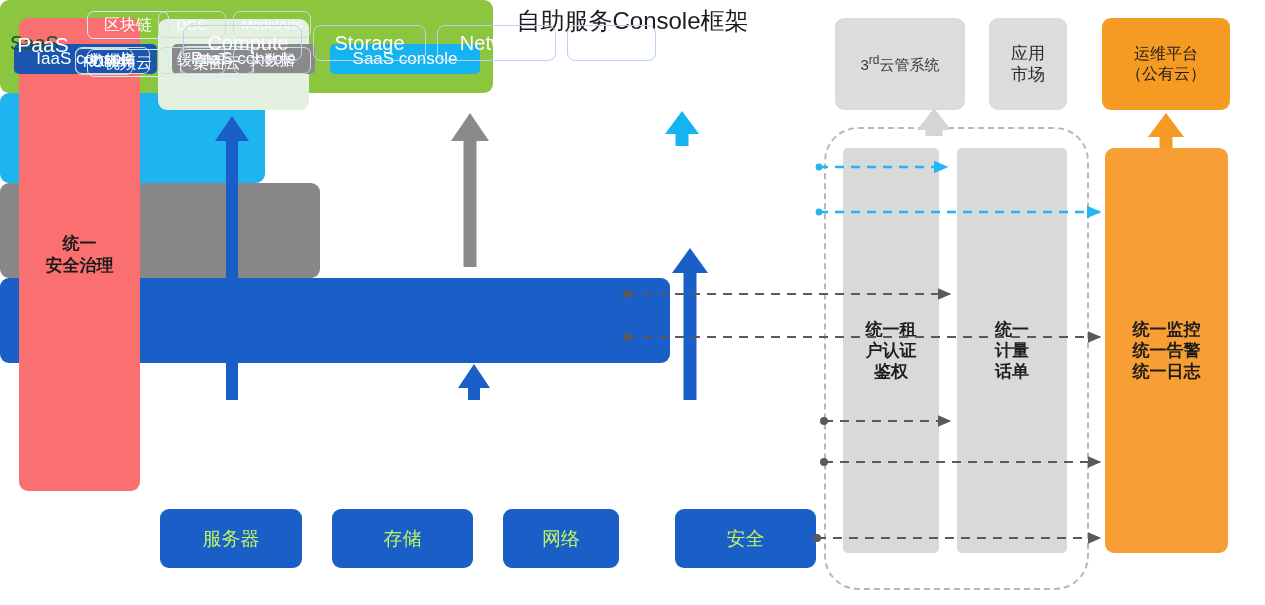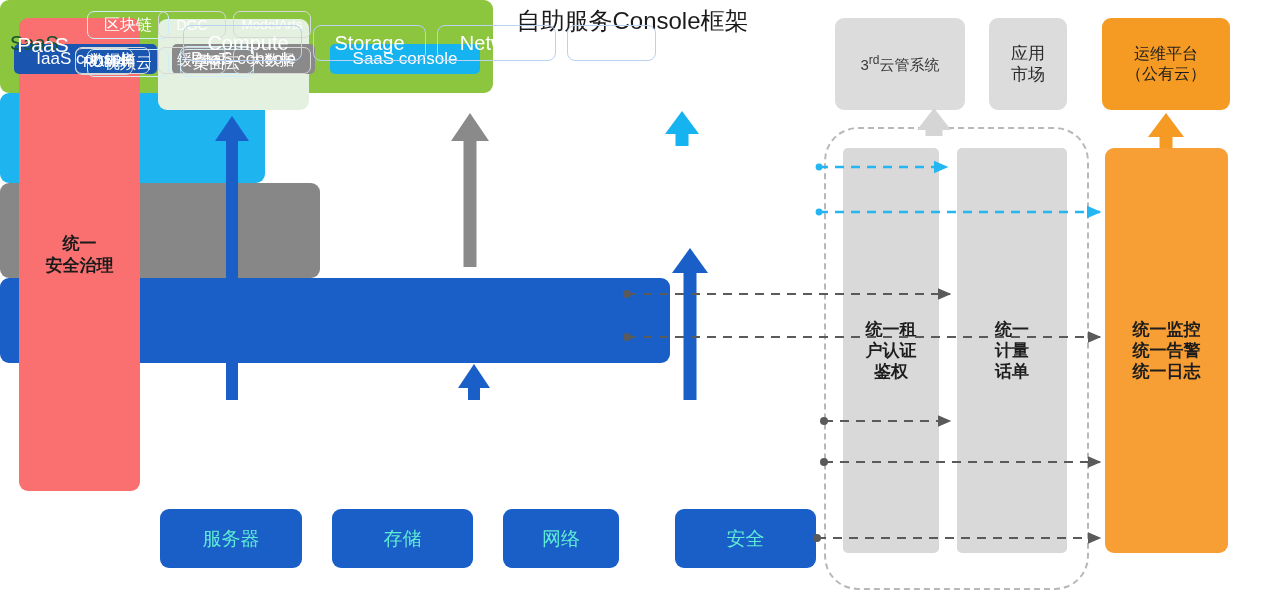--- a/index.html
+++ b/index.html
@@ -162,21 +162,21 @@
   }
   .ic-0{ left:183px; width:119px;padding-left:11px; }
   .ic-1{ left:313px; width:113px; }
   .ic-2{ left:437px; width:119px; }
   .ic-3{ left:567px; width:89px; }
 
   
   .hw{
     top:509px; height:59px;
     background:#1a5fc8; border-radius:9px;
-    color:#5eead4; font-size:19px;
+    color:#bef264; font-size:19px;
   }
   .hw0{ left:160px; width:142px; }
   .hw1{ left:332px; width:141px; }
   .hw2{ left:503px; width:116px; }
   .hw3{ left:675px; width:141px; }
 
   
   .dashed-container{
     position:absolute;
     left:824px; top:127px; width:265px; height:463px;

